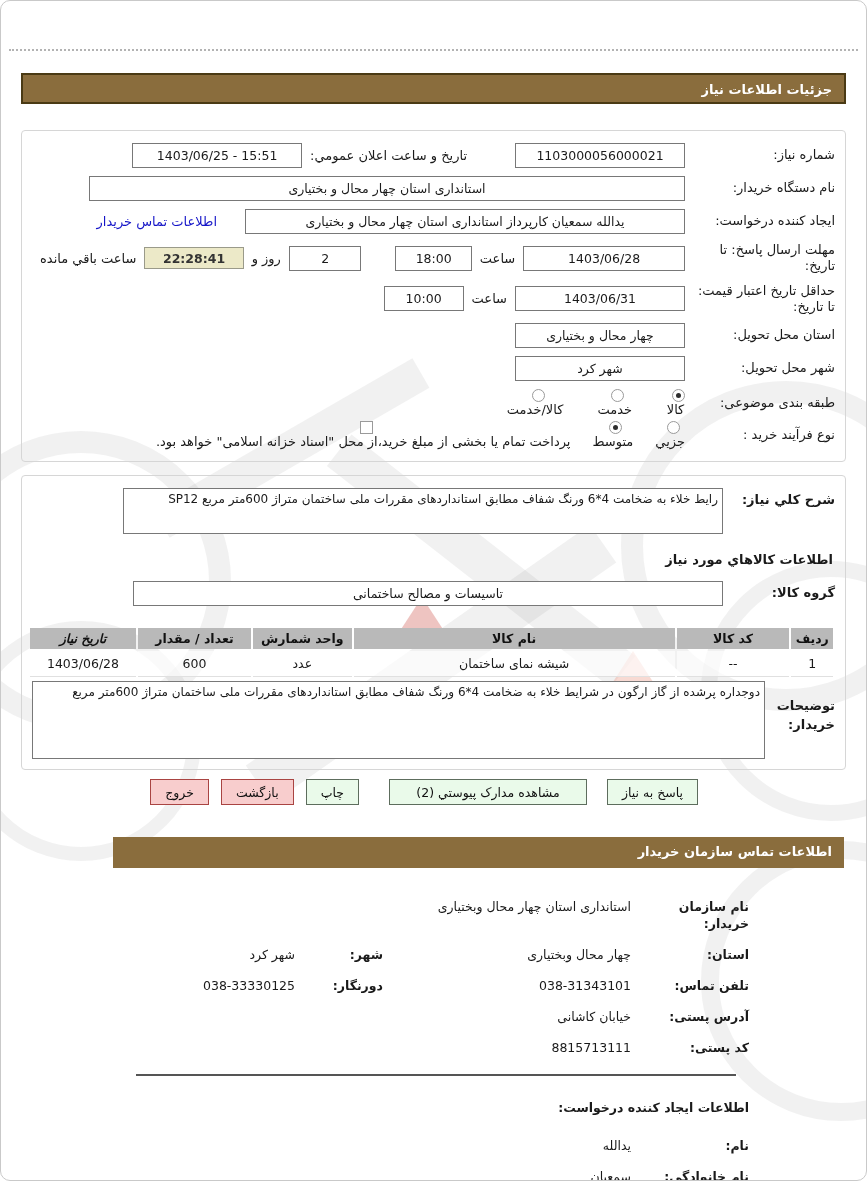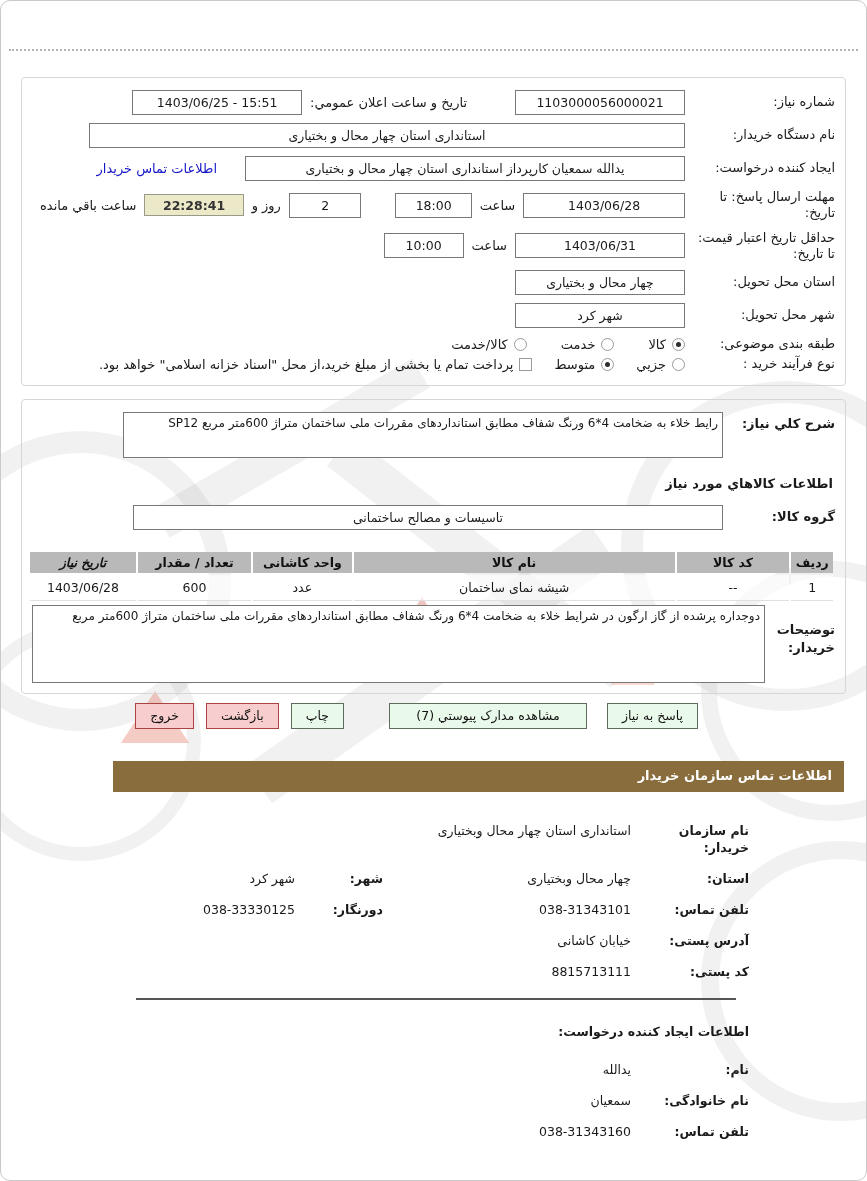--- a/index.html
+++ b/index.html
@@ -66,21 +66,21 @@
   .ltr { direction:ltr; unicode-bidi:isolate; }
   .w170 { width:170px; } .w500 { width:596px; } .w440 { width:440px; }
   .w80 { width:80px; } .w76 { width:76px; }
   .sep-txt { margin:0 8px; white-space:nowrap; }
   .countdown { background:#ece9c8; border:1px solid #9a9a8a; width:104px; height:22px; font-weight:bold; color:#333; }
   .link { color:#1515c8; text-decoration:none; margin-right:28px; cursor:pointer; white-space:nowrap; }
 
   .radio { width:13px; height:13px; border:1px solid #9a9a9a; border-radius:50%; background:#fff; display:inline-block; position:relative; margin-left:6px; flex-shrink:0; }
   .radio.sel::after { content:''; position:absolute; inset:3px; background:#2e2e2e; border-radius:50%; }
   .check { width:13px; height:13px; border:1px solid #9a9a9a; background:#fff; display:inline-block; margin-left:6px; flex-shrink:0; }
-  .opt { display:flex; align-items:center; margin-left:34px; }
+  .opt { display:flex; align-items:center; margin-left:34px;flex-direction:column; }
   .opt-tight { margin-left:22px; }
 
   
   .bold { font-weight:bold; }
   .desc-row { display:flex; align-items:flex-start; font-size:13px; }
   .desc-lbl { width:112px; flex-shrink:0; padding-top:4px; line-height:1.3; }
   .textarea {
     border:1px solid #787878; background:#fff; font-size:12px;
     padding:1px 4px; line-height:1.5; overflow:hidden;
   }
@@ -137,20 +137,21 @@
     <div class="wm-bar wm-b2"></div>
     <div class="wm-bar wm-b3"></div>
     <div class="wm-tri wm-t1"></div>
     <div class="wm-tri wm-t2"></div>
     <div class="wm-tri wm-t3"></div>
   </div>
 
   <div class="content">
     <div class="top-dotted"></div>
 
+    <div class="brown-bar bar1">جزئیات اطلاعات نیاز</div>
 
     <div class="panel panel1">
 
       <div class="row">
         <div class="lbl">شماره نیاز:</div>
         <div class="box w170 ltr">1103000056000021</div>
         <div class="sep-txt" style="margin-right:48px;">تاریخ و ساعت اعلان عمومي:</div>
         <div class="box w170 ltr">1403/06/25 - 15:51</div>
       </div>
 
@@ -239,21 +240,21 @@
         <div class="desc-lbl bold" style="padding-top:4px;">گروه کالا:</div>
         <div class="box group-box">تاسیسات و مصالح ساختمانی</div>
       </div>
 
       <table class="goods">
         <thead>
           <tr>
             <th class="col-r">ردیف</th>
             <th class="col-code">کد کالا</th>
             <th class="col-name">نام کالا</th>
-            <th class="col-unit">واحد کاشانی</th>
+            <th class="col-unit">واحد شمارش</th>
             <th class="col-qty">تعداد / مقدار</th>
             <th class="col-date">تاریخ نیاز</th>
           </tr>
         </thead>
         <tbody>
           <tr>
             <td>1</td>
             <td>--</td>
             <td>شیشه نمای ساختمان</td>
             <td>عدد</td>
@@ -264,22 +265,22 @@
       </table>
 
       <div class="notes-row">
         <div class="notes-lbl bold">توضیحات خریدار:</div>
         <div class="textarea notes-box">دوجداره پرشده از گاز ارگون در شرایط خلاء به ضخامت 4*6 ورنگ شفاف مطابق استانداردهای مقررات ملی ساختمان متراژ 600متر مربع</div>
       </div>
     </div>
 
     <div class="btn-row">
       <button class="btn">پاسخ به نیاز</button>
-      <button class="btn wide">مشاهده مدارک پیوستي (7)</button>
-      <button class="btn" style="margin-right:45px;">چاپ</button>
+      <button class="btn wide">مشاهده مدارک پیوستي (2)</button>
+      <button class="btn" style="margin-right:30px;">چاپ</button>
       <button class="btn pink gap-sm">بازگشت</button>
       <button class="btn pink gap-sm">خروج</button>
     </div>
 
     <div class="brown-bar bar2">اطلاعات تماس سازمان خریدار</div>
 
     <div class="contact-wrap">
       <div class="crow">
         <div class="clabel">نام سازمان خریدار:</div>
         <div class="cvalue">استانداری استان چهار محال وبختیاری</div>

